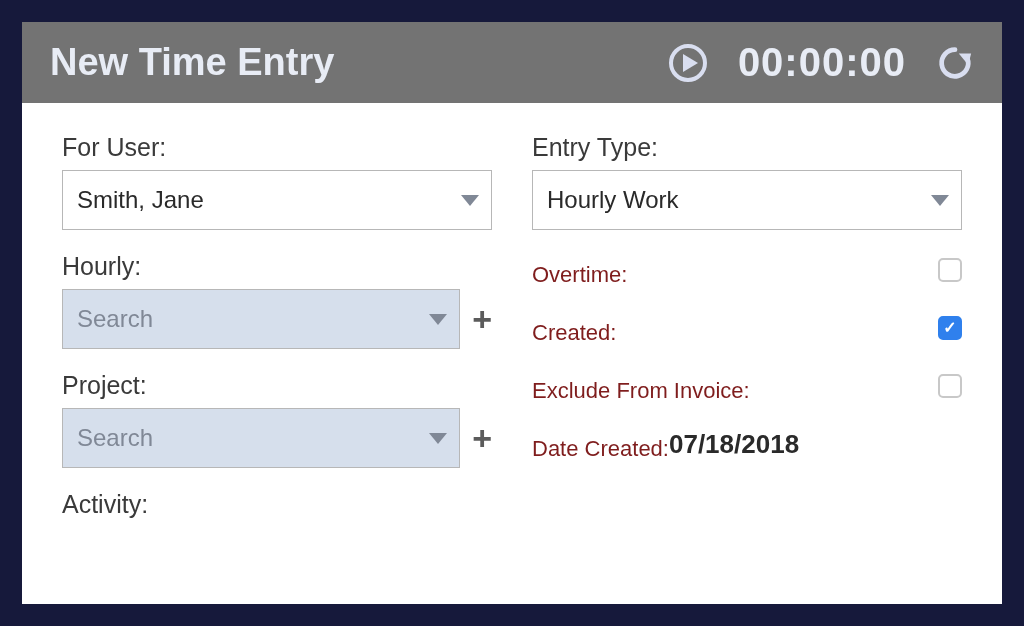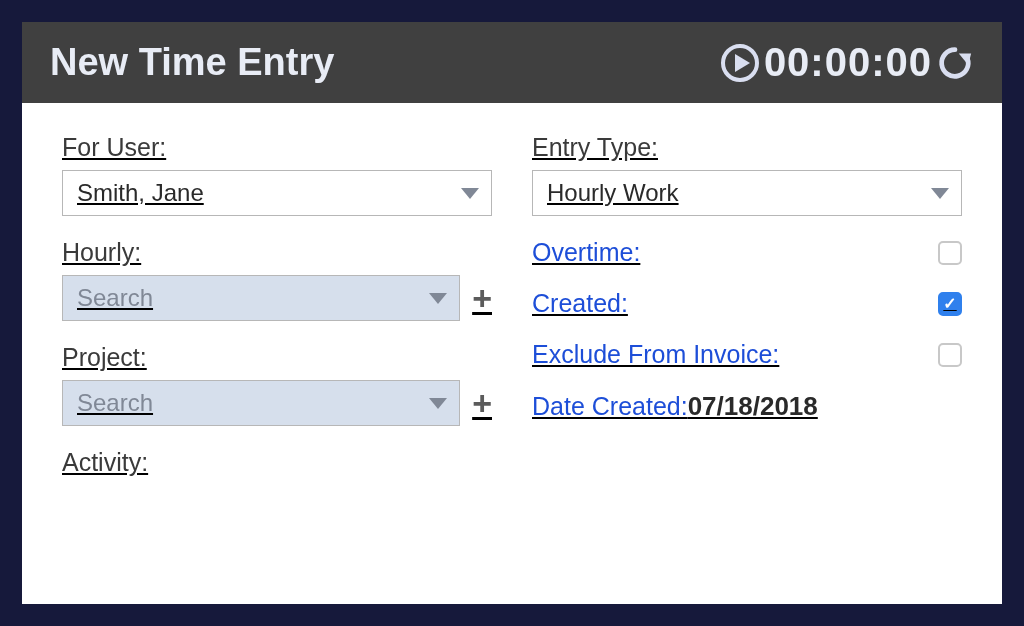--- a/index.html
+++ b/index.html
@@ -10,36 +10,36 @@
   height: 626px;
   padding: 22px;
 }
 .panel {
   background: #fff;
   height: 100%;
   display: flex;
   flex-direction: column;
 }
 .header {
-  background: #404040;
+  background: #737373;
   color: #e1e5f0;
   display: flex;
   align-items: center;
   justify-content: space-between;
   padding: 18px 28px;
 }
 .header-title {
   font-size: 38px;
   font-weight: 600;
   color: #e8ecf5;
 }
 .header-right {
   display: flex;
   align-items: center;
-  gap: 4px;
+  gap: 30px;
 }
 .play-icon {
   width: 40px;
   height: 40px;
   flex-shrink: 0;
 }
 .reset-icon {
   width: 38px;
   height: 38px;
   flex-shrink: 0;
@@ -48,21 +48,20 @@
   font-size: 40px;
   font-weight: 700;
   color: #e8ecf5;
   letter-spacing: 1px;
 }
 .body {
   flex: 1;
   padding: 30px 40px;
   display: flex;
   gap: 40px;
-  text-decoration: underline;
 }
 .col {
   flex: 1;
   display: flex;
   flex-direction: column;
 }
 .field {
   margin-bottom: 22px;
 }
 .label {
@@ -71,21 +70,21 @@
   margin-bottom: 8px;
   font-weight: 400;
 }
 .dropdown-row {
   display: flex;
   align-items: center;
   gap: 12px;
 }
 .dropdown {
   flex: 1;
-  height: 46px;
+  height: 60px;
   border: 1px solid #b7b7b7;
   display: flex;
   align-items: center;
   justify-content: space-between;
   padding: 0 12px 0 14px;
   cursor: pointer;
   font-size: 24px;
   color: #2a2a2a;
 }
 .dropdown.white { background: #ffffff; }
@@ -125,22 +124,23 @@
 }
 .list-icon::before { top: 4px; }
 .list-icon::after { bottom: 4px; }
 .checkbox-row {
   display: flex;
   align-items: center;
   justify-content: space-between;
   margin-bottom: 22px;
 }
 .check-label {
-  font-size: 25px;
-  color: #1d4ed8;
+  font-size: 22px;
+  color: #7f1d1d;
+  margin-top: 10px;
 }
 .checkbox {
   width: 24px;
   height: 24px;
   border: 2px solid #c8c8c8;
   border-radius: 5px;
   display: flex;
   align-items: center;
   justify-content: center;
   cursor: pointer;

